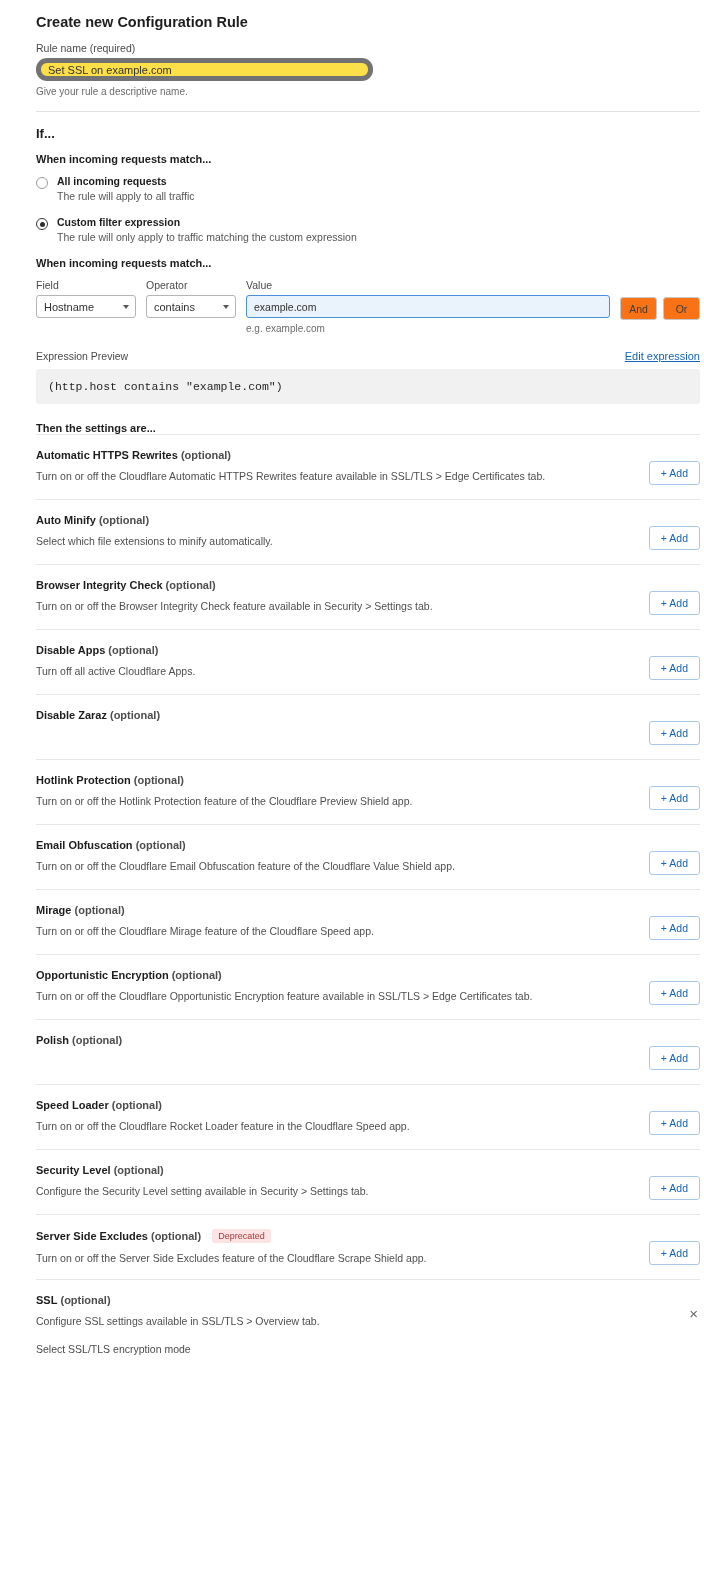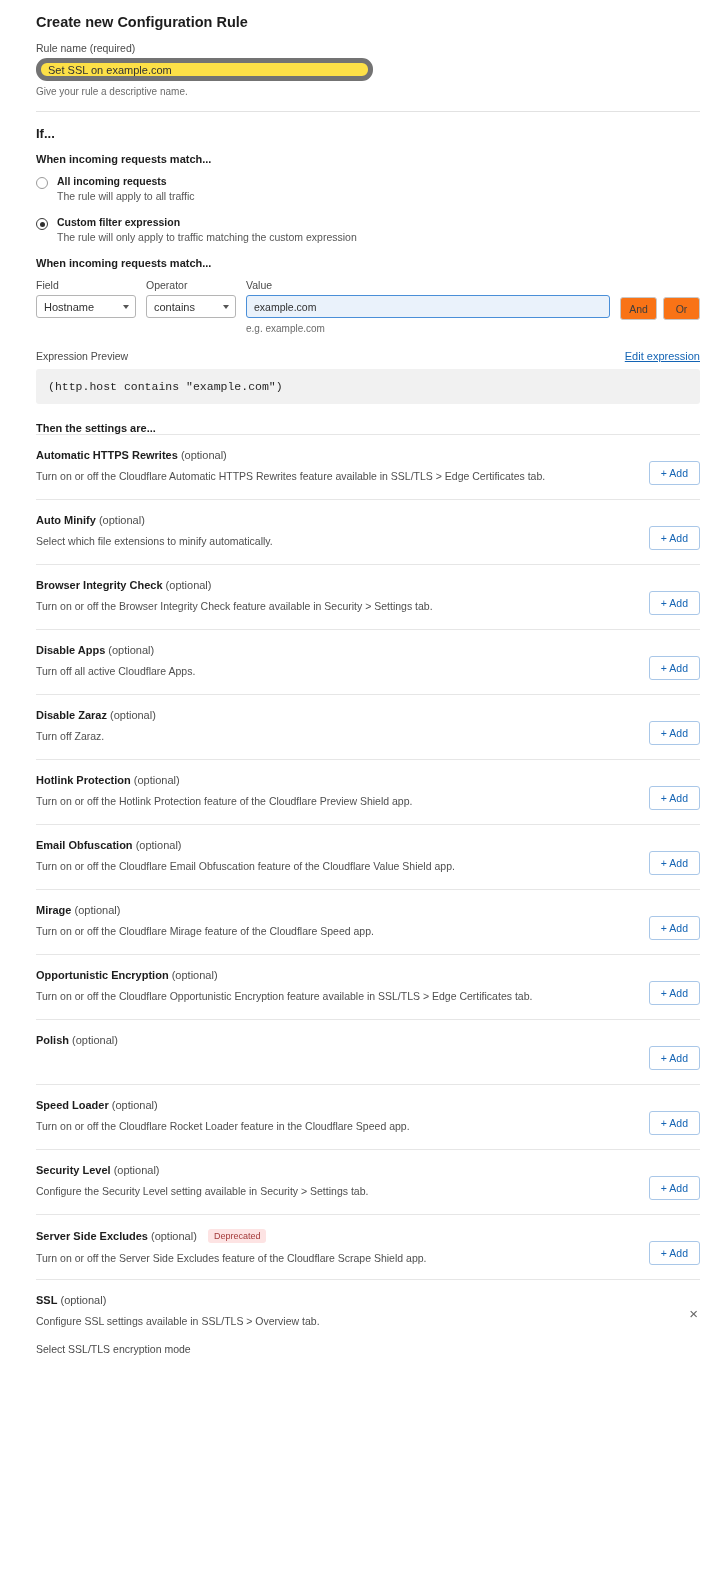--- a/index.html
+++ b/index.html
@@ -203,21 +203,21 @@
     gap: 14px;
   }
   .setting:first-of-type { border-top: 1px solid #e6e6e6; }
   .setting-main { flex: 1 1 auto; }
   .setting-title {
     font-size: 11px;
     color: #1d1d1d;
   }
   .setting-title b { font-weight: bold; }
   .setting-title .opt {
-    font-weight: normal;
+    font-weight: bold;
     color: #4d4d4d;
     text-align: right;
   }
   .badge {
     display: inline-block;
     background: #fde3e3;
     color: #a33a3a;
     border-radius: 3px;
     font-size: 9px;
     padding: 2px 6px;
@@ -379,21 +379,20 @@
       </div>
       <button class="add-btn">+ Add</button>
     </div>
 
     <div class="setting">
       <div class="setting-main">
         <div class="setting-title">
           <b>Disable Zaraz</b>
           <span class="opt">(optional)</span>
         </div>
-        <div class="setting-desc">Turn off Zaraz.</div>
       </div>
       <button class="add-btn">+ Add</button>
     </div>
 
     <div class="setting">
       <div class="setting-main">
         <div class="setting-title">
           <b>Hotlink Protection</b>
           <span class="opt">(optional)</span>
         </div>

